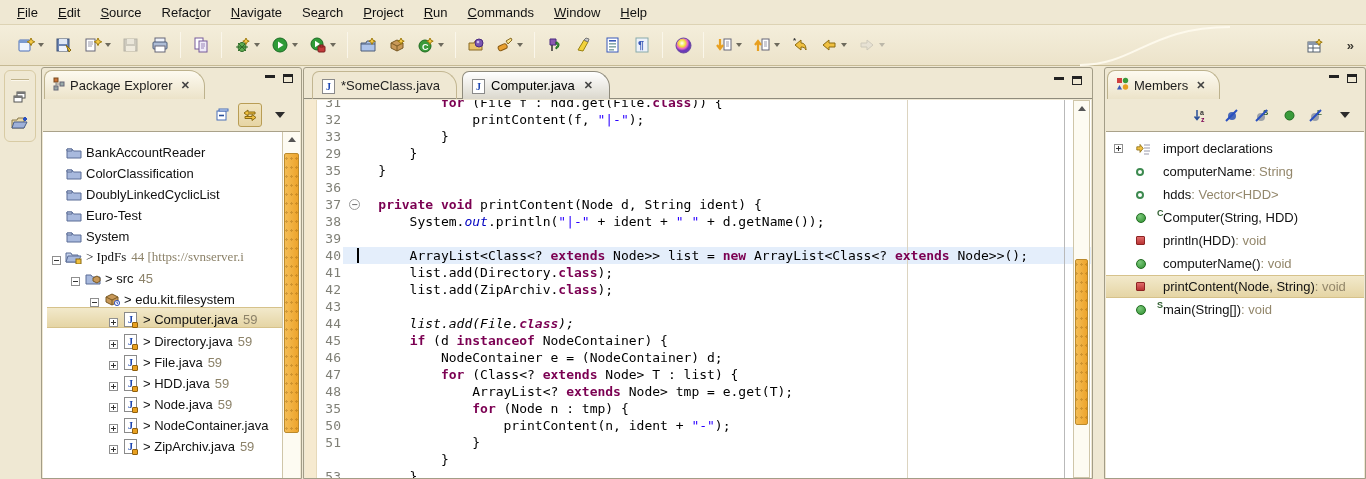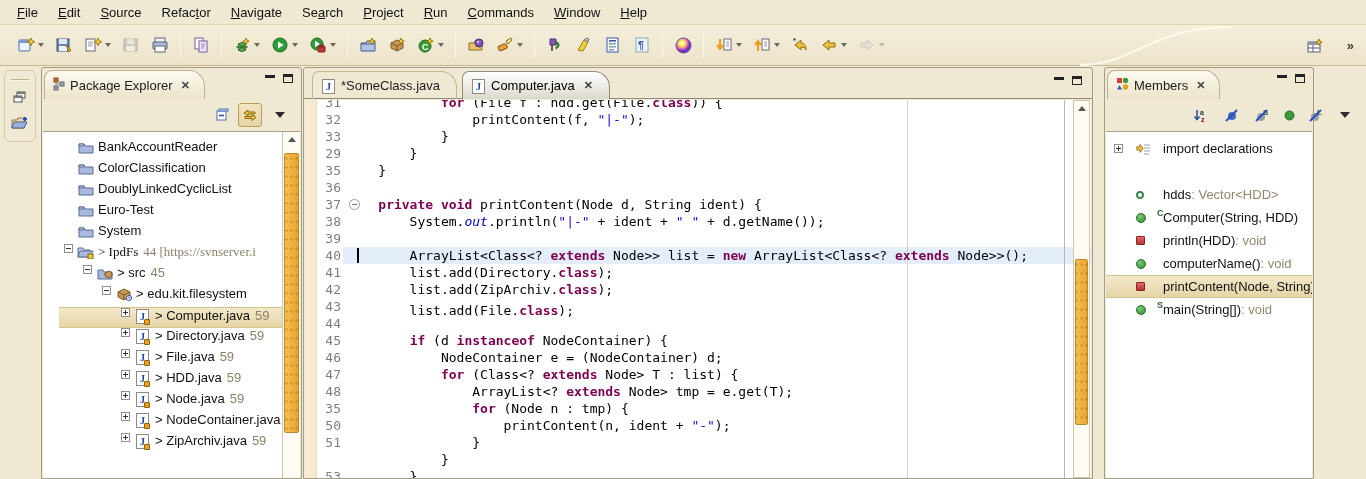--- a/index.html
+++ b/index.html
@@ -34,41 +34,41 @@
 
   
   .faststrip{position:absolute;left:0;top:66px;width:40px;height:413px;background:var(--shell);}
   .fs-box{position:absolute;left:4px;top:4px;width:32px;height:72px;border:1px solid #d8cba4;border-radius:6px;
     display:flex;flex-direction:column;align-items:center;padding-top:8px;gap:10px;background:var(--shell);}
   .fs-handle{width:18px;height:2px;border-top:1px solid #bfb28a;border-bottom:1px solid #fbf7ec;margin-bottom:0px;}
 
   .panel{position:absolute;top:67px;height:412px;background:var(--shell);border:1px solid var(--bord);border-radius:3px 3px 0 0;}
   .panel.pe{left:41px;width:261px;}
   .panel.ed{left:303px;width:790px;}
-  .panel.mb{left:1104px;width:210px;}
+  .panel.mb{left:1104px;width:262px;}
 
   .view-tabrow{position:relative;height:31px;}
   .view-tab{position:absolute;left:2px;top:2px;height:29px;display:flex;align-items:center;gap:5px;padding:0 14px 0 8px;
     background:linear-gradient(#fdfaf0,#ece3c9);border:1px solid #bdb28d;border-bottom:none;border-radius:8px 16px 0 0;}
   .view-tab .vt-label{color:#1c1c1c;}
   .tab-close{font-size:11px;color:#444;font-weight:bold;margin-left:3px;}
   .minmax{position:absolute;top:6px;display:flex;gap:8px;}
   .mm-min{width:10px;height:8px;border-top:3px solid #222;margin-top:1px;}
   .mm-max{width:10px;height:9px;border:1px solid #222;border-top:3px solid #222;}
 
   .view-toolbar{position:relative;height:32px;}
   .vt-btn{position:absolute;top:4px;width:24px;height:24px;display:flex;align-items:center;justify-content:center;border:1px solid transparent;border-radius:3px;}
   .vt-btn.pressed{background:linear-gradient(#f1e5c2,#e7d5a4);border-color:#b99d55;}
   .view-menu-arrow{width:0;height:0;border-left:5px solid transparent;border-right:5px solid transparent;border-top:6px solid #2c2c2c;}
 
   .view-content{position:absolute;left:1px;right:1px;bottom:0;top:63px;background:var(--white);border-top:1px solid #aaa28a;overflow:hidden;}
 
   
   .tree{position:absolute;inset:0 18px 0 0;overflow:hidden;font-size:13px;}
-  .tree-row{position:absolute;left:16px;height:21px;display:flex;align-items:flex-start;white-space:nowrap;width:100%;}
+  .tree-row{position:absolute;left:4px;height:21px;display:flex;align-items:flex-end;white-space:nowrap;width:100%;}
   .tree-row.selected{background:linear-gradient(var(--sel1),var(--sel2));border-top:1px solid #d6c28b;border-bottom:1px solid #d6c28b;}
   .expander{width:9px;height:9px;border:1px solid #8f8f8f;background:#fff;position:relative;flex:none;margin-right:4px;}
   .expander:before{content:"";position:absolute;left:1px;right:1px;top:3px;height:1px;background:#333;}
   .expander.plus:after{content:"";position:absolute;top:1px;bottom:1px;left:3px;width:1px;background:#333;}
   .exp-space{width:13px;flex:none;}
   .ticon{width:17px;height:16px;flex:none;position:relative;margin-right:4px;display:inline-flex;align-items:center;justify-content:center;}
   .suffix{color:var(--svn);margin-left:5px;}
   .scrollbar{position:absolute;top:0;bottom:0;right:0;width:18px;background:#fdfbf2;border-left:1px solid #cfc6a9;}
   .sb-up{position:absolute;top:0;left:0;right:0;height:14px;display:flex;align-items:center;justify-content:center;}
   .sb-up:before{content:"";width:0;height:0;border-left:4px solid transparent;border-right:4px solid transparent;border-bottom:5px solid #555;}
@@ -678,21 +678,21 @@
         <div class="cl" style="top: 28px;"><span>            }</span></div>
         <div class="cl" style="top: 45px;"><span>        }</span></div>
         <div class="cl" style="top: 62px;"><span>    }</span></div>
         <div class="cl" style="top: 79px;"></div>
         <div class="cl" style="top: 96px;"><span>    </span><span class="k">private</span><span> </span><span class="k">void</span><span> printContent(Node d, String ident) {</span></div>
         <div class="cl" style="top: 113px;"><span>        System.</span><span class="f">out</span><span>.println(</span><span class="s">"|-"</span><span> + ident + </span><span class="s">" "</span><span> + d.getName());</span></div>
         <div class="cl" style="top: 130px;"></div>
         <div class="cl" style="top: 147px;"><span>        ArrayList&lt;Class&lt;? </span><span class="k">extends</span><span> Node&gt;&gt; list = </span><span class="k">new</span><span> ArrayList&lt;Class&lt;? </span><span class="k">extends</span><span> Node&gt;&gt;();</span></div>
         <div class="cl" style="top: 164px;"><span>        list.add(Directory.</span><span class="k">class</span><span>);</span></div>
         <div class="cl" style="top: 181px;"><span>        list.add(ZipArchiv.</span><span class="k">class</span><span>);</span></div>
-        <div class="cl" style="top: 202px;"><span>        list.add(File.</span><span class="k">class</span><span>);</span></div>
+        <div class="cl" style="top: 215px; font-style: italic;"><span>        list.add(File.</span><span class="k">class</span><span>);</span></div>
         <div class="cl" style="top: 215px;"></div>
         <div class="cl" style="top: 232px;"><span>        </span><span class="k">if</span><span> (d </span><span class="k">instanceof</span><span> NodeContainer) {</span></div>
         <div class="cl" style="top: 249px;"><span>            NodeContainer e = (NodeContainer) d;</span></div>
         <div class="cl" style="top: 266px;"><span>            </span><span class="k">for</span><span> (Class&lt;? </span><span class="k">extends</span><span> Node&gt; T : list) {</span></div>
         <div class="cl" style="top: 283px;"><span>                ArrayList&lt;? </span><span class="k">extends</span><span> Node&gt; tmp = e.get(T);</span></div>
         <div class="cl" style="top: 300px;"><span>                </span><span class="k">for</span><span> (Node n : tmp) {</span></div>
         <div class="cl" style="top: 317px;"><span>                    printContent(n, ident + </span><span class="s">"-"</span><span>);</span></div>
         <div class="cl" style="top: 334px;"><span>                }</span></div>
         <div class="cl" style="top: 351px;"><span>            }</span></div>
         <div class="cl" style="top: 368px;"><span>        }</span></div>
@@ -769,20 +769,29 @@
           </span>
           <span class="micon">
             <svg width="15" height="13">
               <path d="M8,3h6M8,6h6M8,9h6M8,12h5" stroke="#99a"></path>
               <path d="M1,10 L5,10 L5,13 L9,8 L5,3 L5,6 L1,6 Z" fill="#f0c040" stroke="#8a6a10" transform="scale(.8)"></path>
             </svg>
           </span>
           <span class="deco"></span>
           <span>import declarations</span>
         </div>
+        <div class="m-row" style="top: 28px;">
+          <span class="m-exp"></span>
+          <span class="micon">
+            <span class="f-default"></span>
+          </span>
+          <span class="deco"></span>
+          <span>computerName</span>
+          <span class="mtype"> : String</span>
+        </div>
         <div class="m-row" style="top: 51px;">
           <span class="m-exp"></span>
           <span class="micon">
             <span class="f-default"></span>
           </span>
           <span class="deco"></span>
           <span>hdds</span>
           <span class="mtype"> : Vector&lt;HDD&gt;</span>
         </div>
         <div class="m-row" style="top: 74px;">

